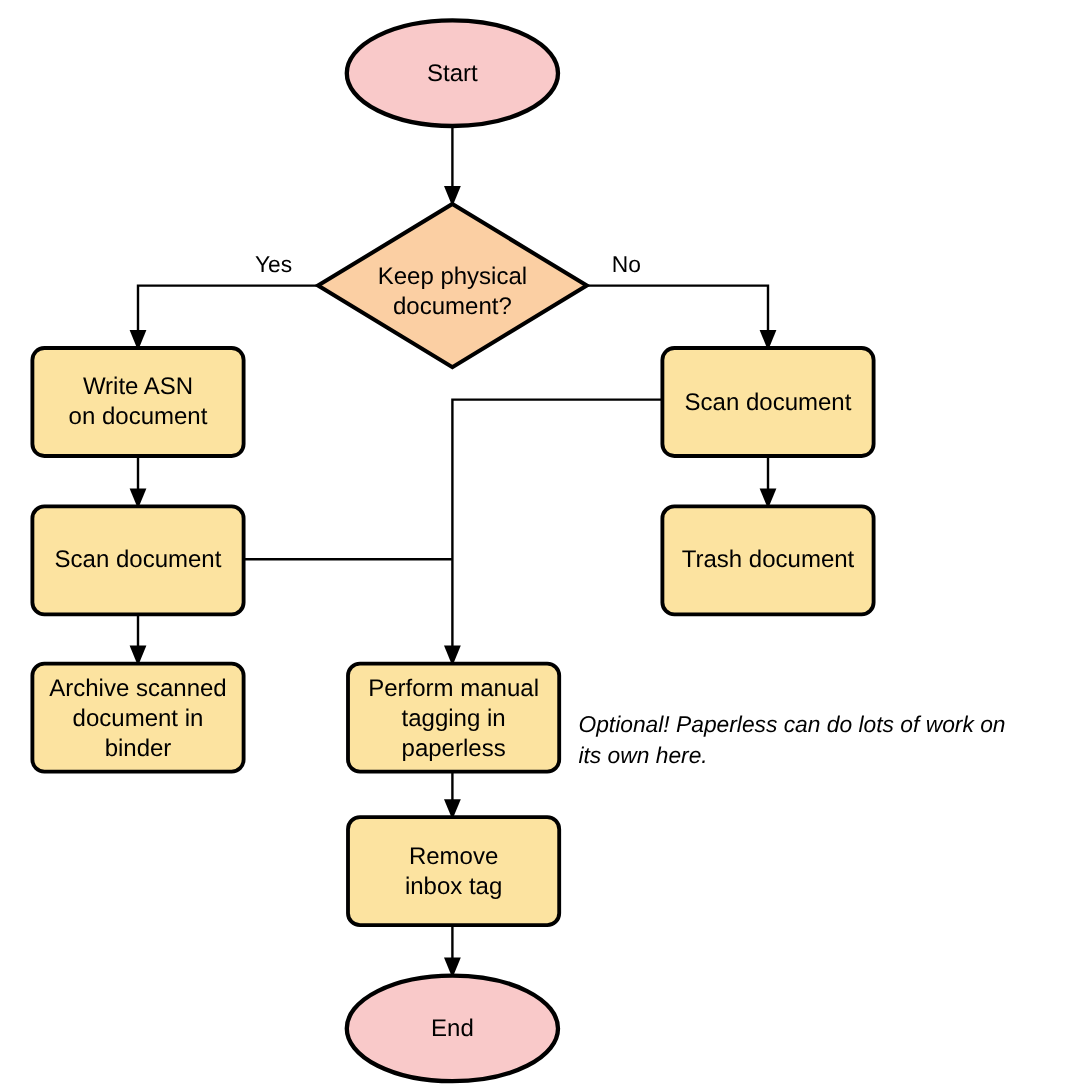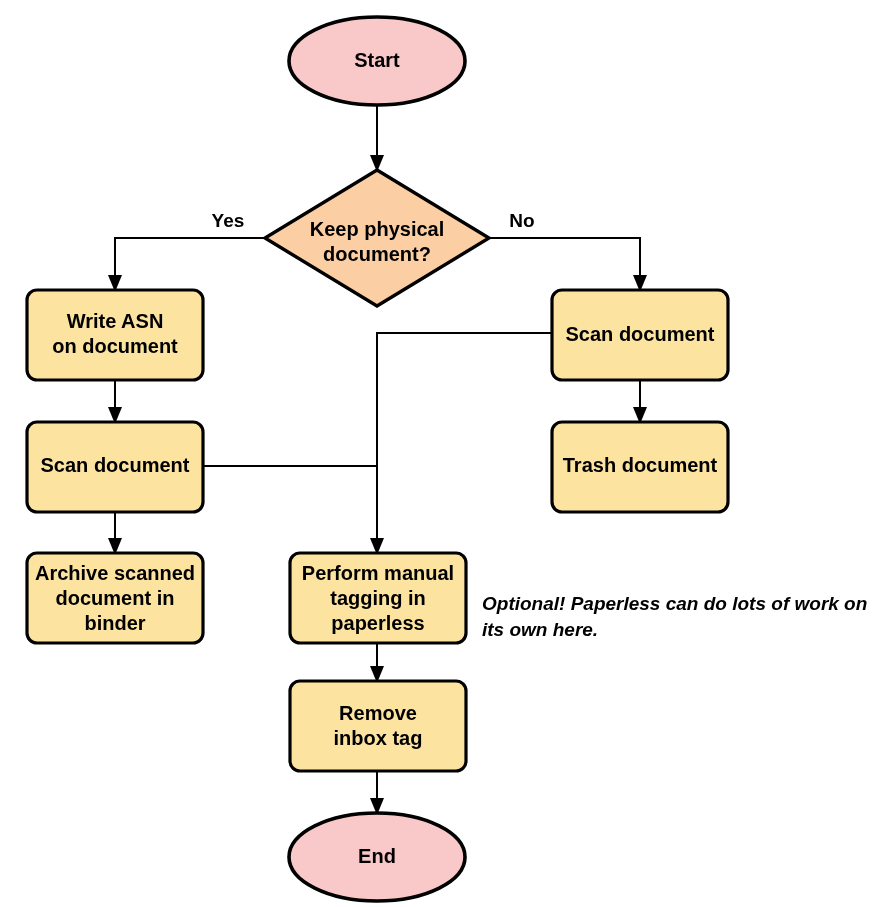--- a/index.html
+++ b/index.html
@@ -12,21 +12,20 @@
     font-family: "Liberation Sans", sans-serif;
     width: 888px;
     height: 907px;
     overflow: hidden;
   }
   #flowchart-root {
     position: relative;
     width: 888px;
     height: 907px;
     background: #ffffff;
-    font-weight: bold;
   }
   #flow-svg {
     position: absolute;
     left: 0;
     top: 0;
     width: 888px;
     height: 907px;
     display: block;
   }
   .node-text {

